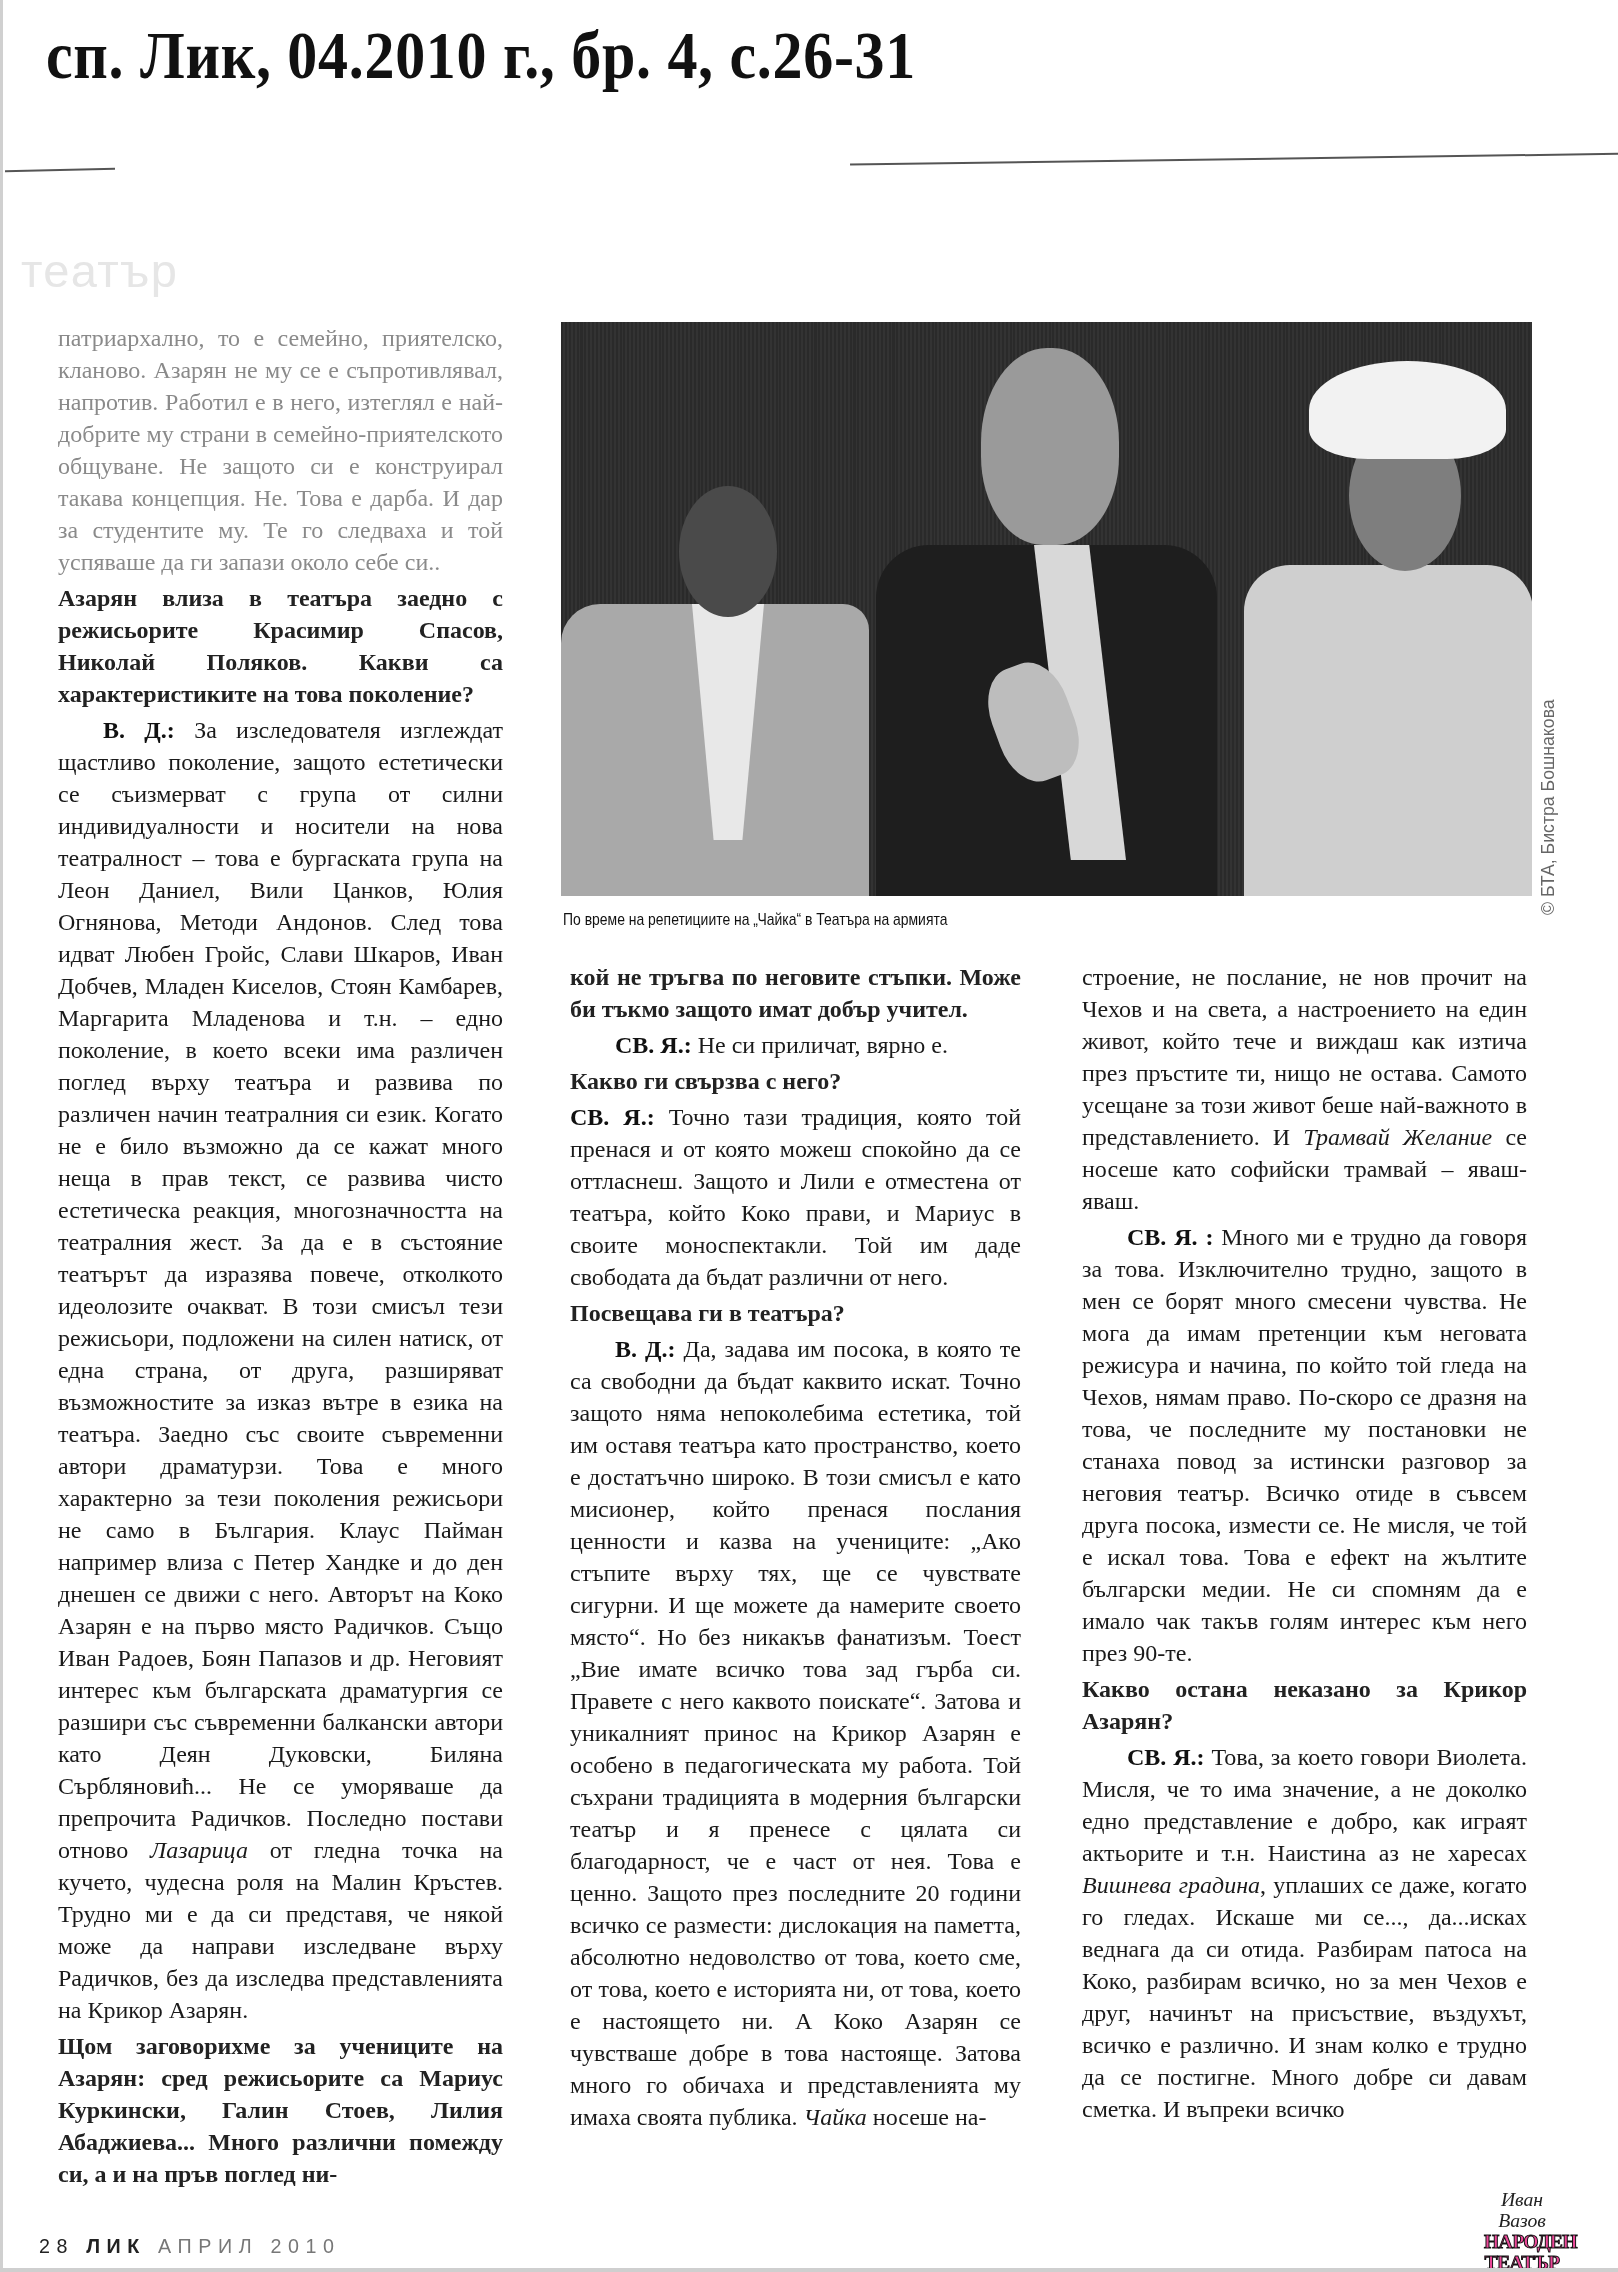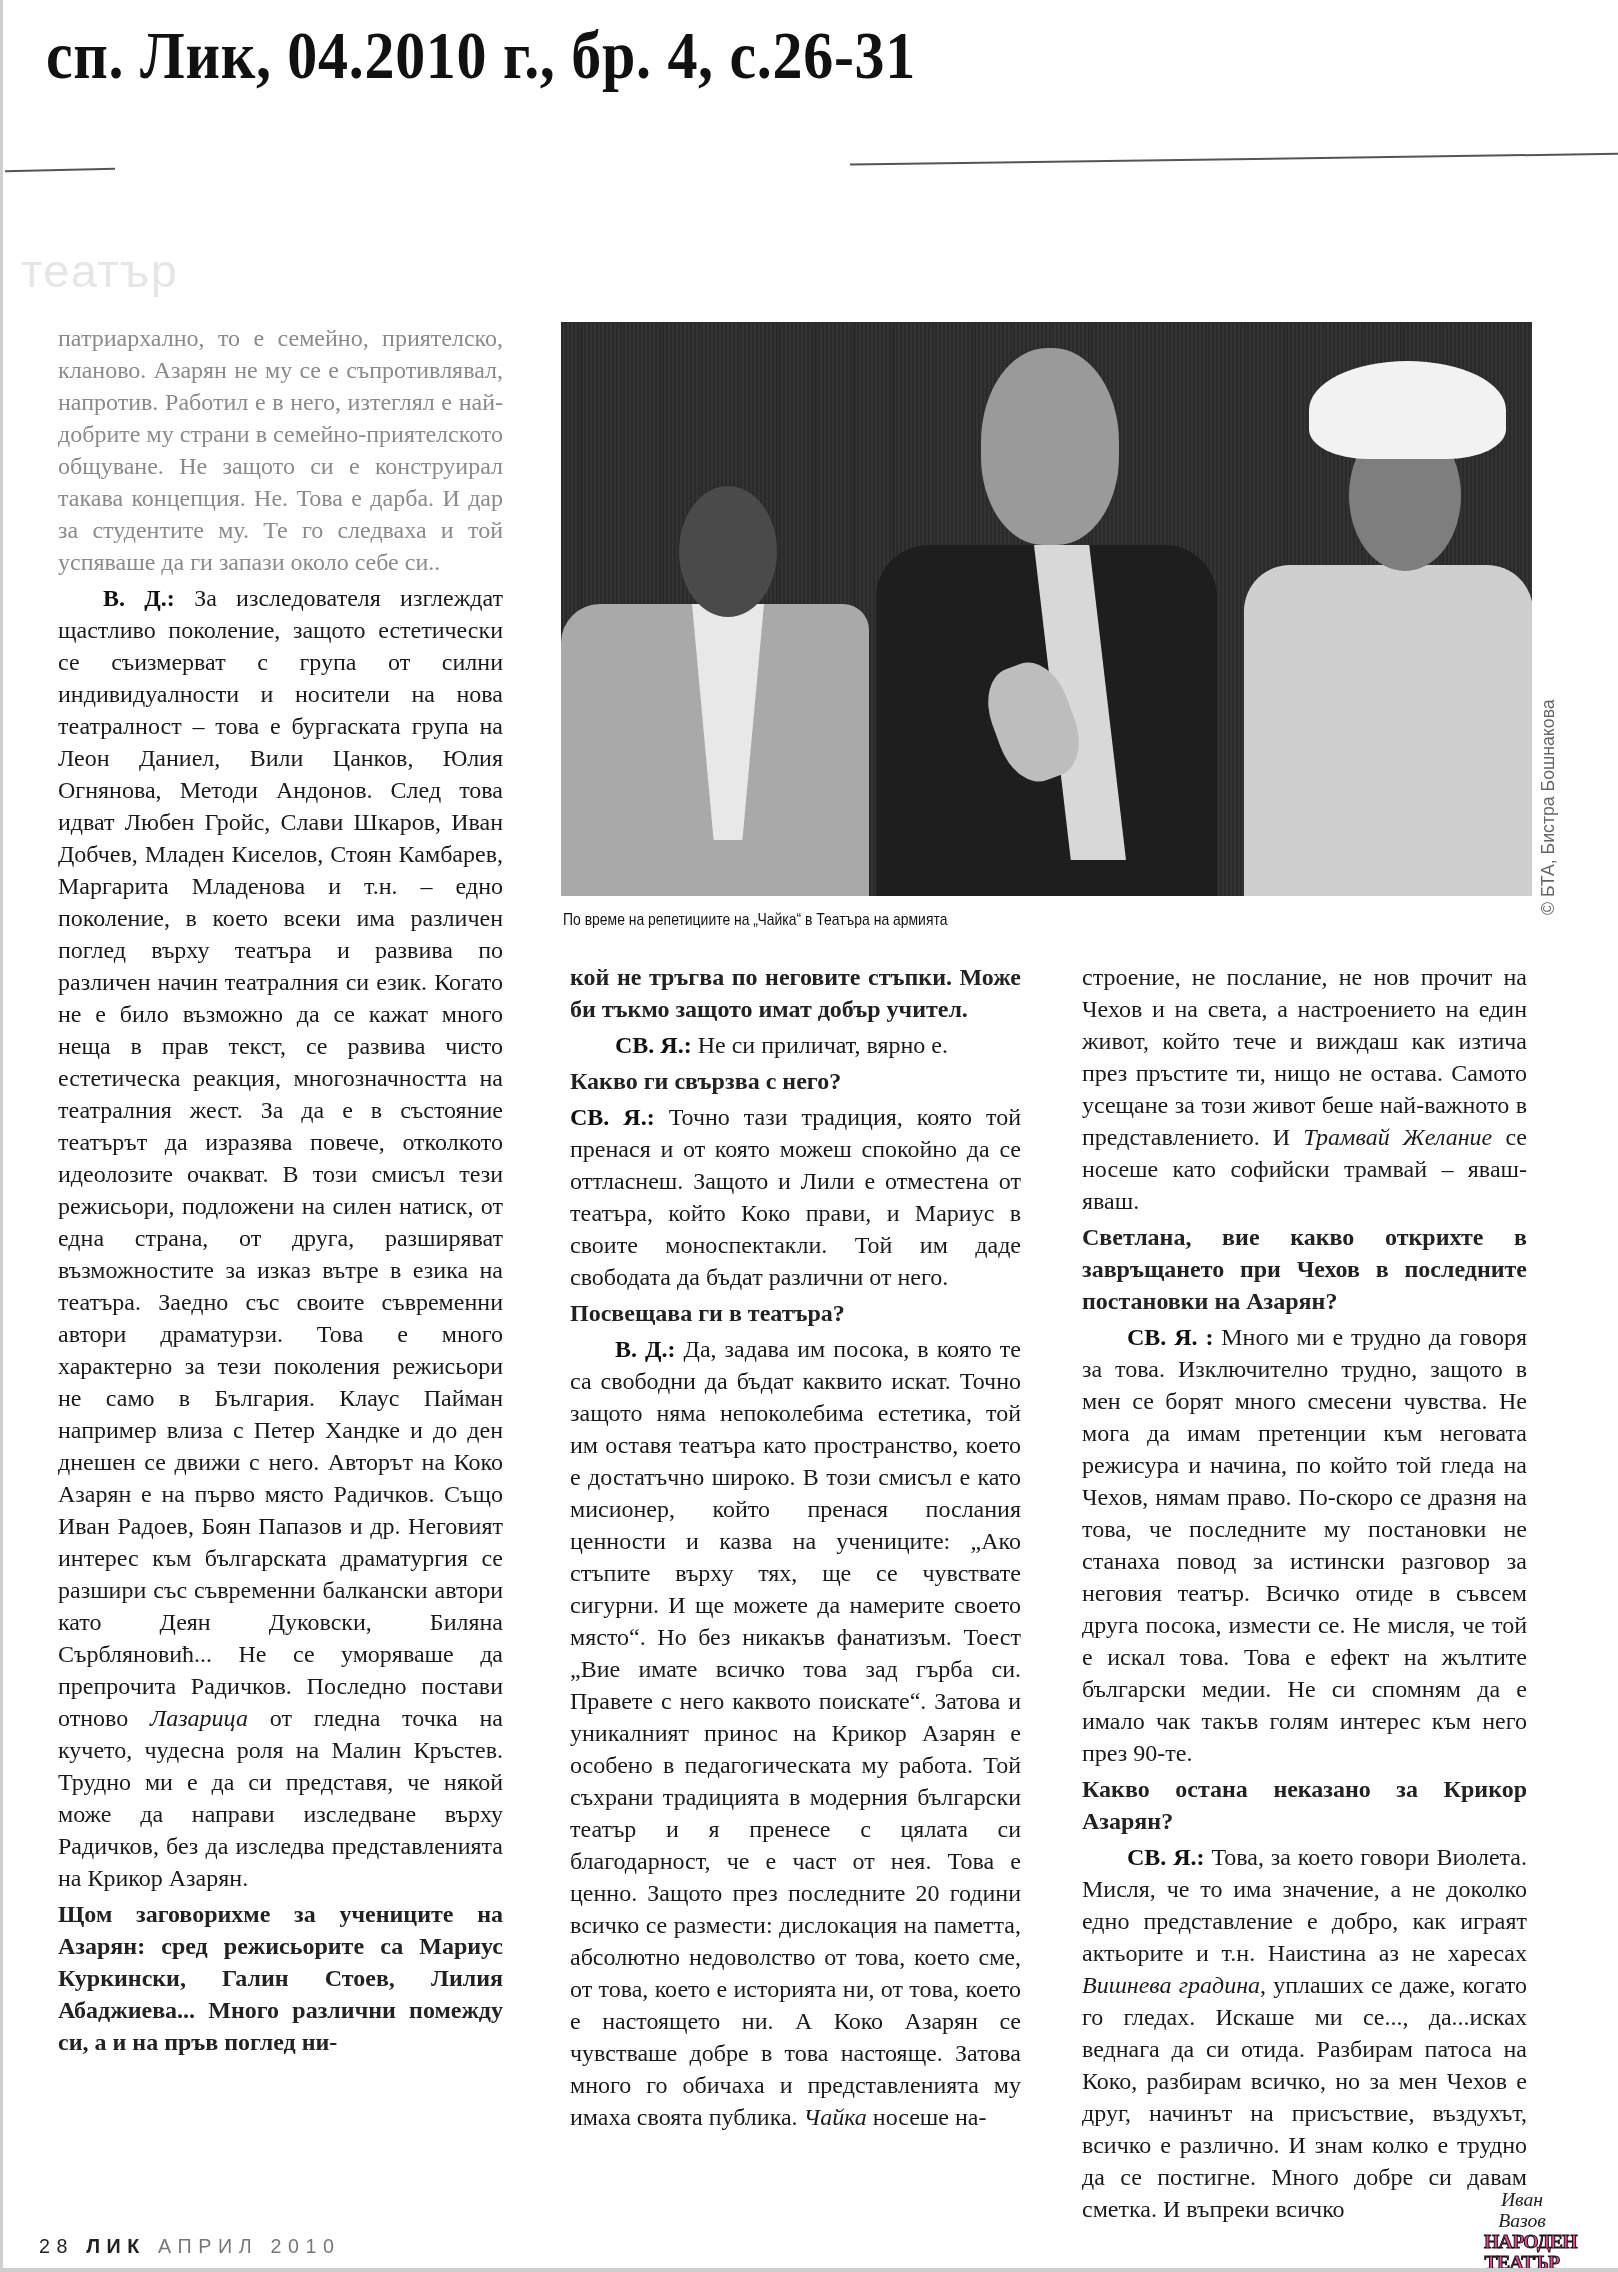--- a/index.html
+++ b/index.html
@@ -97,36 +97,36 @@
   <div class="figure fig-mid-hand"></div>
   <div class="figure fig-right-body"></div>
   <div class="figure fig-right-head"></div>
   <div class="figure fig-right-hat"></div>
 </div>
 <div class="credit">© БТА, Бистра Бошнакова</div>
 <div class="caption">По време на репетициите на „Чайка“ в Театъра на армията</div>
 
 <div class="col col-left">
   <p><span class="faint">патриархално, то е семейно, приятелско, кланово. Азарян не му се е съпротивлявал, напротив. Работил е в него, изтеглял е най-добрите му страни в семейно-приятелското общуване. Не защото си е конструирал такава концепция. Не. Това е дарба. И дар за студентите му. Те го следваха и той успяваше да ги запази около себе си..</span></p>
+  <p class="q">Азарян влиза в театъра заедно с режисьорите Красимир Спасов, Николай Поляков. Какви са характеристиките на това поколение?</p>
   <p class="indent"><span class="spk">В. Д.:</span> <span>За изследователя изглеждат щастливо поколение, защото естетически се съизмерват с група от силни индивидуалности и носители на нова театралност – това е бургаската група на Леон Даниел, Вили Цанков, Юлия Огнянова, Методи Андонов. След това идват Любен Гройс, Слави Шкаров, Иван Добчев, Младен Киселов, Стоян Камбарев, Маргарита Младенова и т.н. – едно поколение, в което всеки има различен поглед върху театъра и развива по различен начин театралния си език. Когато не е било възможно да се кажат много неща в прав текст, се развива чисто естетическа реакция, многозначността на театралния жест. За да е в състояние театърът да изразява повече, отколкото идеолозите очакват. В този смисъл тези режисьори, подложени на силен натиск, от една страна, от друга, разширяват възможностите за изказ вътре в езика на театъра. Заедно със своите съвременни автори драматурзи. Това е много характерно за тези поколения режисьори не само в България. Клаус Пайман например влиза с Петер Хандке и до ден днешен се движи с него. Авторът на Коко Азарян е на първо място Радичков. Също Иван Радоев, Боян Папазов и др. Неговият интерес към българската драматургия се разшири със съвременни балкански автори като Деян Дуковски, Биляна Сърбляновић... Не се уморяваше да препрочита Радичков. Последно постави отново </span><em>Лазарица</em><span> от гледна точка на кучето, чудесна роля на Малин Кръстев. Трудно ми е да си представя, че някой може да направи изследване върху Радичков, без да изследва представленията на Крикор Азарян.</span></p>
   <p class="q">Щом заговорихме за учениците на Азарян: сред режисьорите са Мариус Куркински, Галин Стоев, Лилия Абаджиева... Много различни помежду си, а и на пръв поглед ни-</p>
 </div>
 
 <div class="col col-mid">
   <p class="q">кой не тръгва по неговите стъпки. Може би тъкмо защото имат добър учител.</p>
   <p class="indent"><span class="spk">СВ. Я.:</span> <span>Не си приличат, вярно е.</span></p>
   <p class="q">Какво ги свързва с него?</p>
   <p><span class="spk">СВ. Я.:</span> <span>Точно тази традиция, която той пренася и от която можеш спокойно да се оттласнеш. Защото и Лили е отместена от театъра, който Коко прави, и Мариус в своите моноспектакли. Той им даде свободата да бъдат различни от него.</span></p>
   <p class="q">Посвещава ги в театъра?</p>
   <p class="indent"><span class="spk">В. Д.:</span> <span>Да, задава им посока, в която те са свободни да бъдат каквито искат. Точно защото няма непоколебима естетика, той им оставя театъра като пространство, което е достатъчно широко. В този смисъл е като мисионер, който пренася послания ценности и казва на учениците: „Ако стъпите върху тях, ще се чувствате сигурни. И ще можете да намерите своето място“. Но без никакъв фанатизъм. Тоест „Вие имате всичко това зад гърба си. Правете с него каквото поискате“. Затова и уникалният принос на Крикор Азарян е особено в педагогическата му работа. Той съхрани традицията в модерния български театър и я пренесе с цялата си благодарност, че е част от нея. Това е ценно. Защото през последните 20 години всичко се размести: дислокация на паметта, абсолютно недоволство от това, което сме, от това, което е историята ни, от това, което е настоящето ни. А Коко Азарян се чувстваше добре в това настояще. Затова много го обичаха и представленията му имаха своята публика. </span><em>Чайка</em><span> носеше на-</span></p>
 </div>
 
 <div class="col col-right">
   <p><span>строение, не послание, не нов прочит на Чехов и на света, а настроението на един живот, който тече и виждаш как изтича през пръстите ти, нищо не остава. Самото усещане за този живот беше най-важното в представлението. И </span><em>Трамвай Желание</em><span> се носеше като софийски трамвай – яваш-яваш.</span></p>
-  <p class="q">Светлана, вие какво открихте в завръщането при Чехов в последните постановки на Азарян?</p>
   <p class="indent"><span class="spk">СВ. Я. :</span> <span>Много ми е трудно да говоря за това. Изключително трудно, защото в мен се борят много смесени чувства. Не мога да имам претенции към неговата режисура и начина, по който той гледа на Чехов, нямам право. По-скоро се дразня на това, че последните му постановки не станаха повод за истински разговор за неговия театър. Всичко отиде в съвсем друга посока, измести се. Не мисля, че той е искал това. Това е ефект на жълтите български медии. Не си спомням да е имало чак такъв голям интерес към него през 90-те.</span></p>
   <p class="q">Какво остана неказано за Крикор Азарян?</p>
   <p class="indent"><span class="spk">СВ. Я.:</span> <span>Това, за което говори Виолета. Мисля, че то има значение, а не доколко едно представление е добро, как играят актьорите и т.н. Наистина аз не харесах </span><em>Вишнева градина</em><span>, уплаших се даже, когато го гледах. Искаше ми се..., да...исках веднага да си отида. Разбирам патоса на Коко, разбирам всичко, но за мен Чехов е друг, начинът на присъствие, въздухът, всичко е различно. И знам колко е трудно да се постигне. Много добре си давам сметка. И въпреки всичко</span></p>
 </div>
 
 <div class="folio">
   <span>28</span>
   <span class="mag">ЛИК</span>
   <span class="date">АПРИЛ 2010</span>
 </div>

